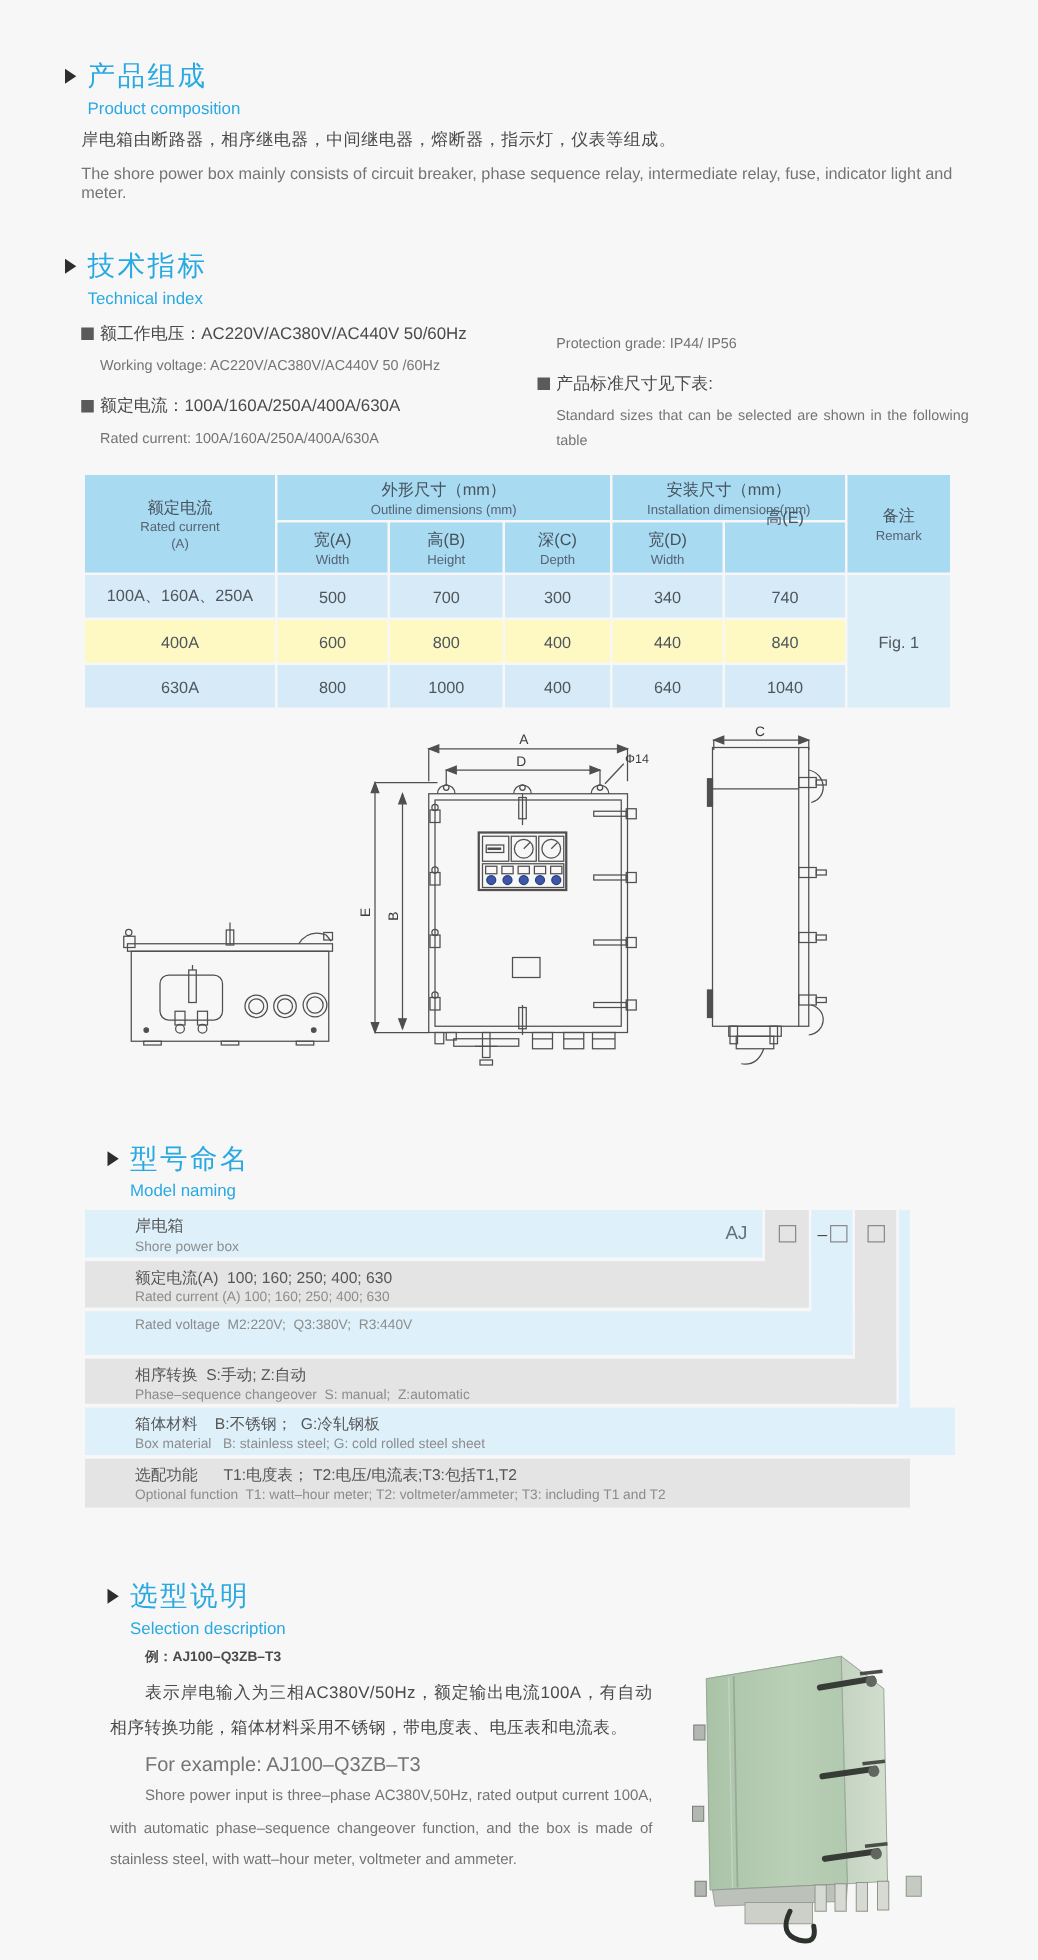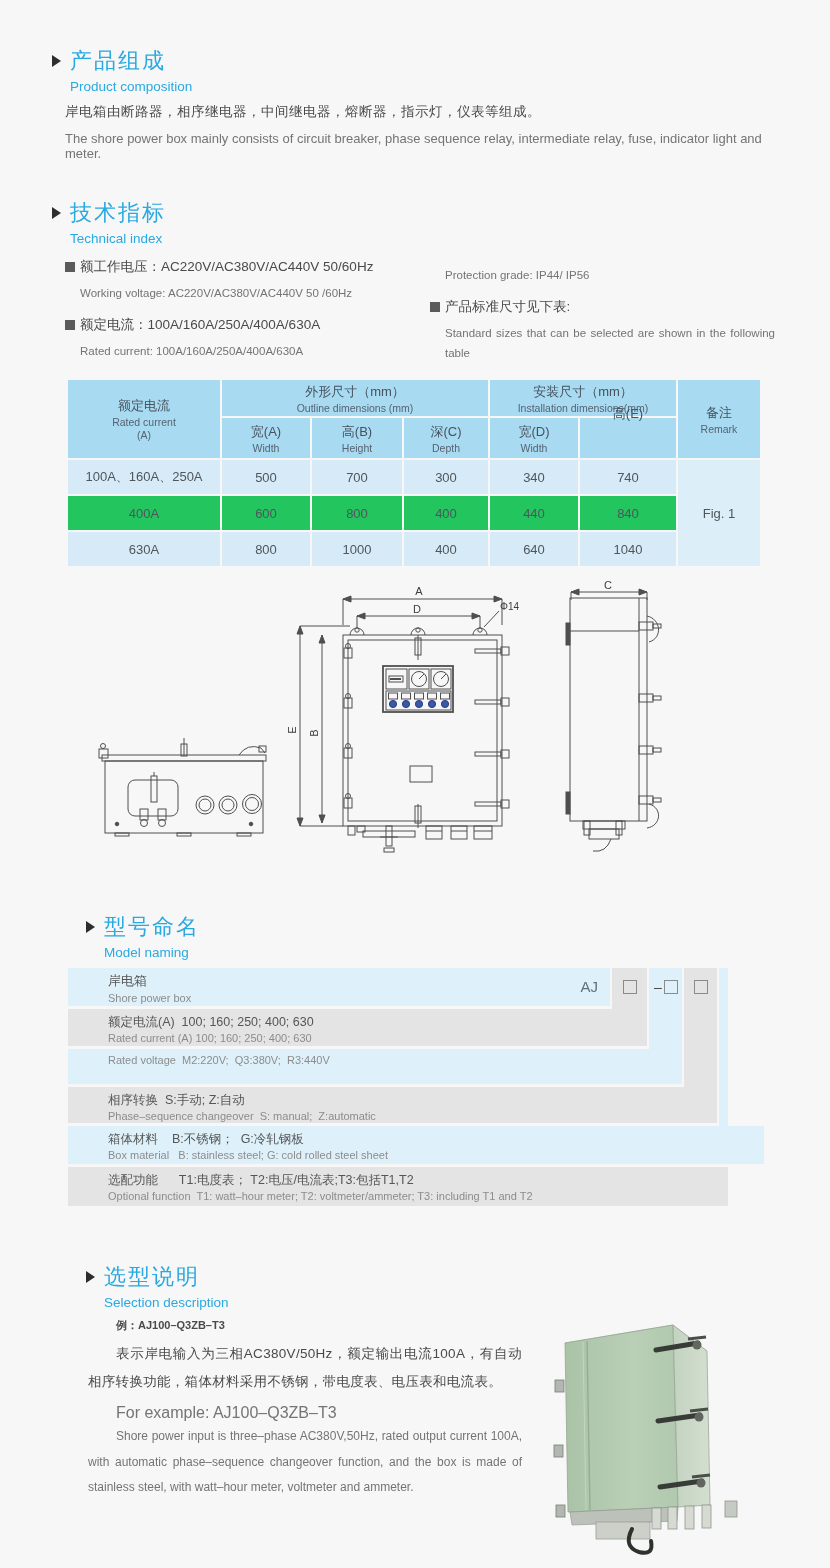--- a/index.html
+++ b/index.html
@@ -27,21 +27,21 @@
 
   
   .st{position:absolute;left:68px;top:380px;width:692px;display:grid;
       grid-template-columns:152px 88px 90px 84px 88px 96px 1fr;
       grid-template-rows:36px 40px 34px 34px 34px;gap:2px;}
   .st-cell{display:flex;flex-direction:column;justify-content:center;align-items:center;text-align:center;}
   .st-hd{background:#a8daf2;}
   .st-cn{font-size:13px;color:#46525c;}
   .st-en{font-size:10.5px;color:#566371;margin-top:1px;}
   .st-val{font-size:13px;color:#4f565c;}
-  .rowA{background:#d6ebf7;} .rowB{background:#22c55e;} .figcell{background:#dceef8;}
+  .rowA{background:#d6ebf7;} .rowB{background:#fef9c3;} .figcell{background:#dceef8;}
 
   
   .mn{position:absolute;left:68px;top:968px;width:660px;height:240px;}
   .mn-row{position:absolute;left:0;}
   .mn-blue{background:#def1fb;} .mn-gray{background:#e4e4e4;}
   .mn-band{position:absolute;top:0;}
   .mn-pad{padding:4px 0 0 40px;}
   .mn-line{white-space:pre;}
   .mn-cn{font-size:12.5px;color:#565656;line-height:1.45;}
   .mn-en{font-size:11px;color:#8c8c8c;line-height:1.4;}

